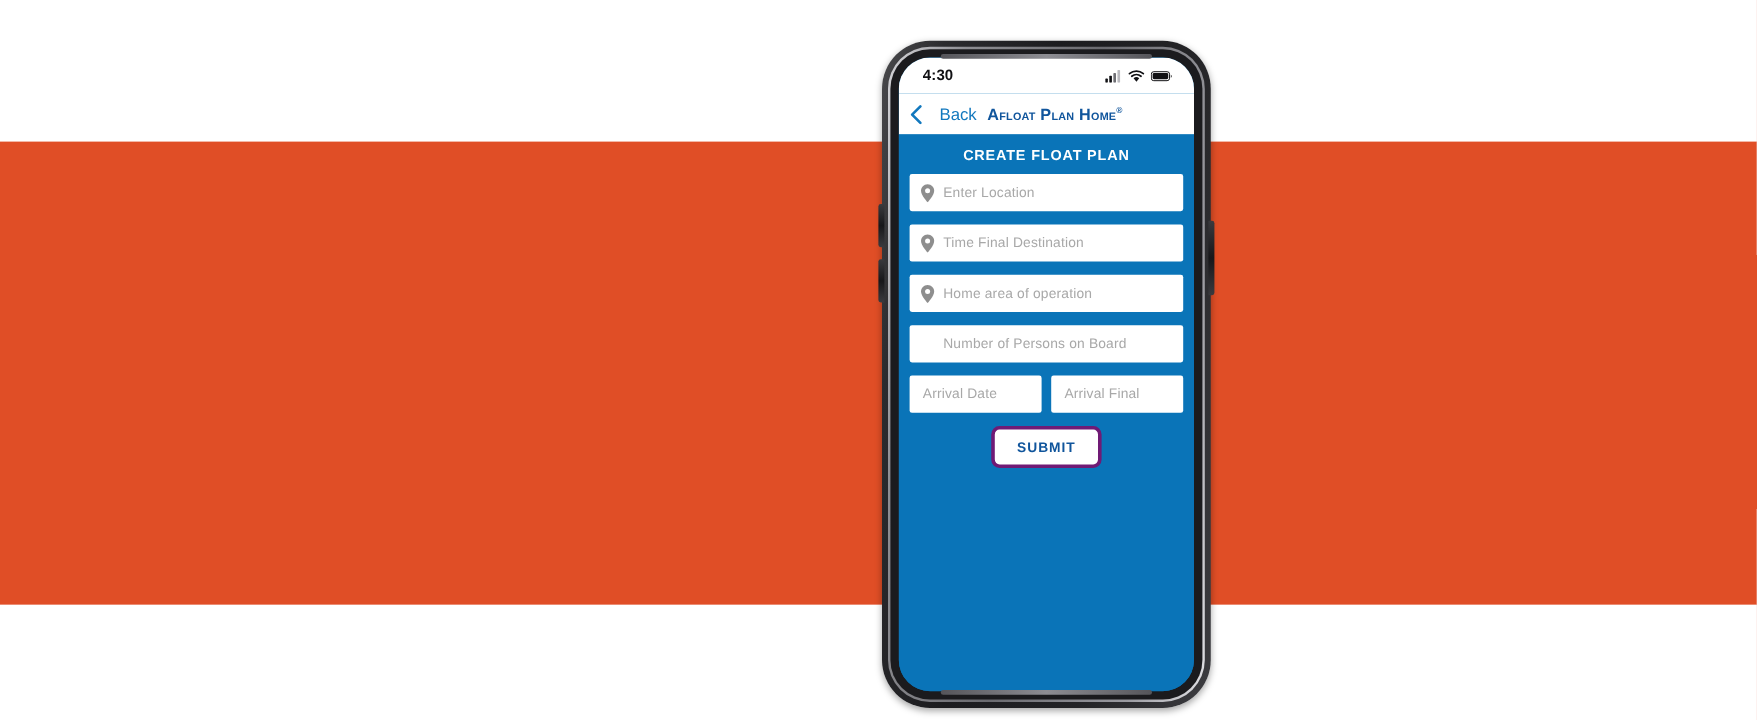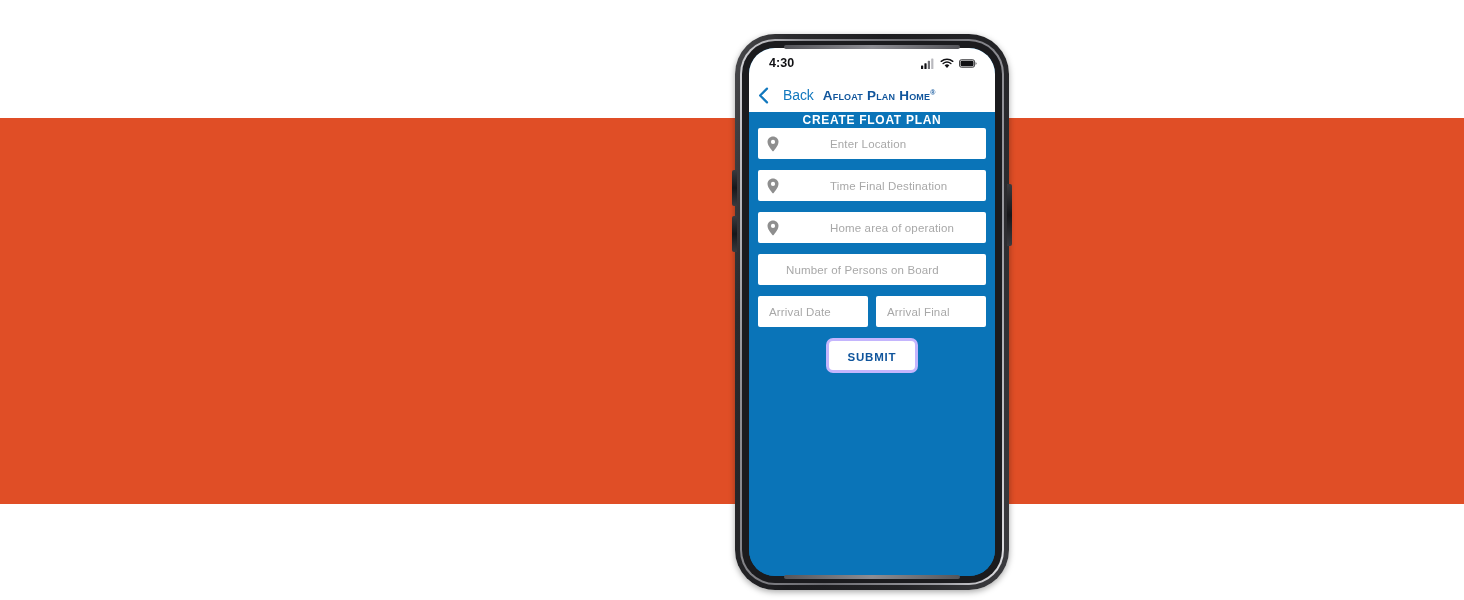--- a/index.html
+++ b/index.html
@@ -186,21 +186,21 @@
   }
 
   
   #app-body {
     background: #0a74b8;
     height: 464px;
     padding: 0 9px;
     box-sizing: border-box;
   }
   #section-header {
-    height: 16px;
+    height: 33px;
     display: flex;
     align-items: center;
     justify-content: center;
   }
   #section-header-text {
     color: #ffffff;
     font-size: 12px;
     font-weight: bold;
     letter-spacing: 0.7px;
   }
@@ -208,21 +208,20 @@
   
   .field {
     height: 31px;
     background: #ffffff;
     border-radius: 2px;
     display: flex;
     align-items: center;
     margin-bottom: 11px;
     padding-left: 9px;
     box-sizing: border-box;
-    gap: 44px;
   }
   .field .pin-wrap {
     display: flex;
     align-items: center;
     margin-right: 7px;
   }
   .field-placeholder {
     font-size: 11.5px;
     color: #a8a8a8;
     letter-spacing: 0.15px;
@@ -244,21 +243,21 @@
   }
 
   
   #submit-row {
     display: flex;
     justify-content: center;
     margin-top: 5px;
   }
   #submit-button {
     background: #ffffff;
-    border: 3px solid #c4b5fd;
+    border: 3px solid #701a75;
     border-radius: 7px;
     padding: 6px 19px 5px 19px;
     cursor: pointer;
   }
   #submit-label {
     color: #10559c;
     font-size: 11.5px;
     font-weight: bold;
     letter-spacing: 0.8px;
   }

